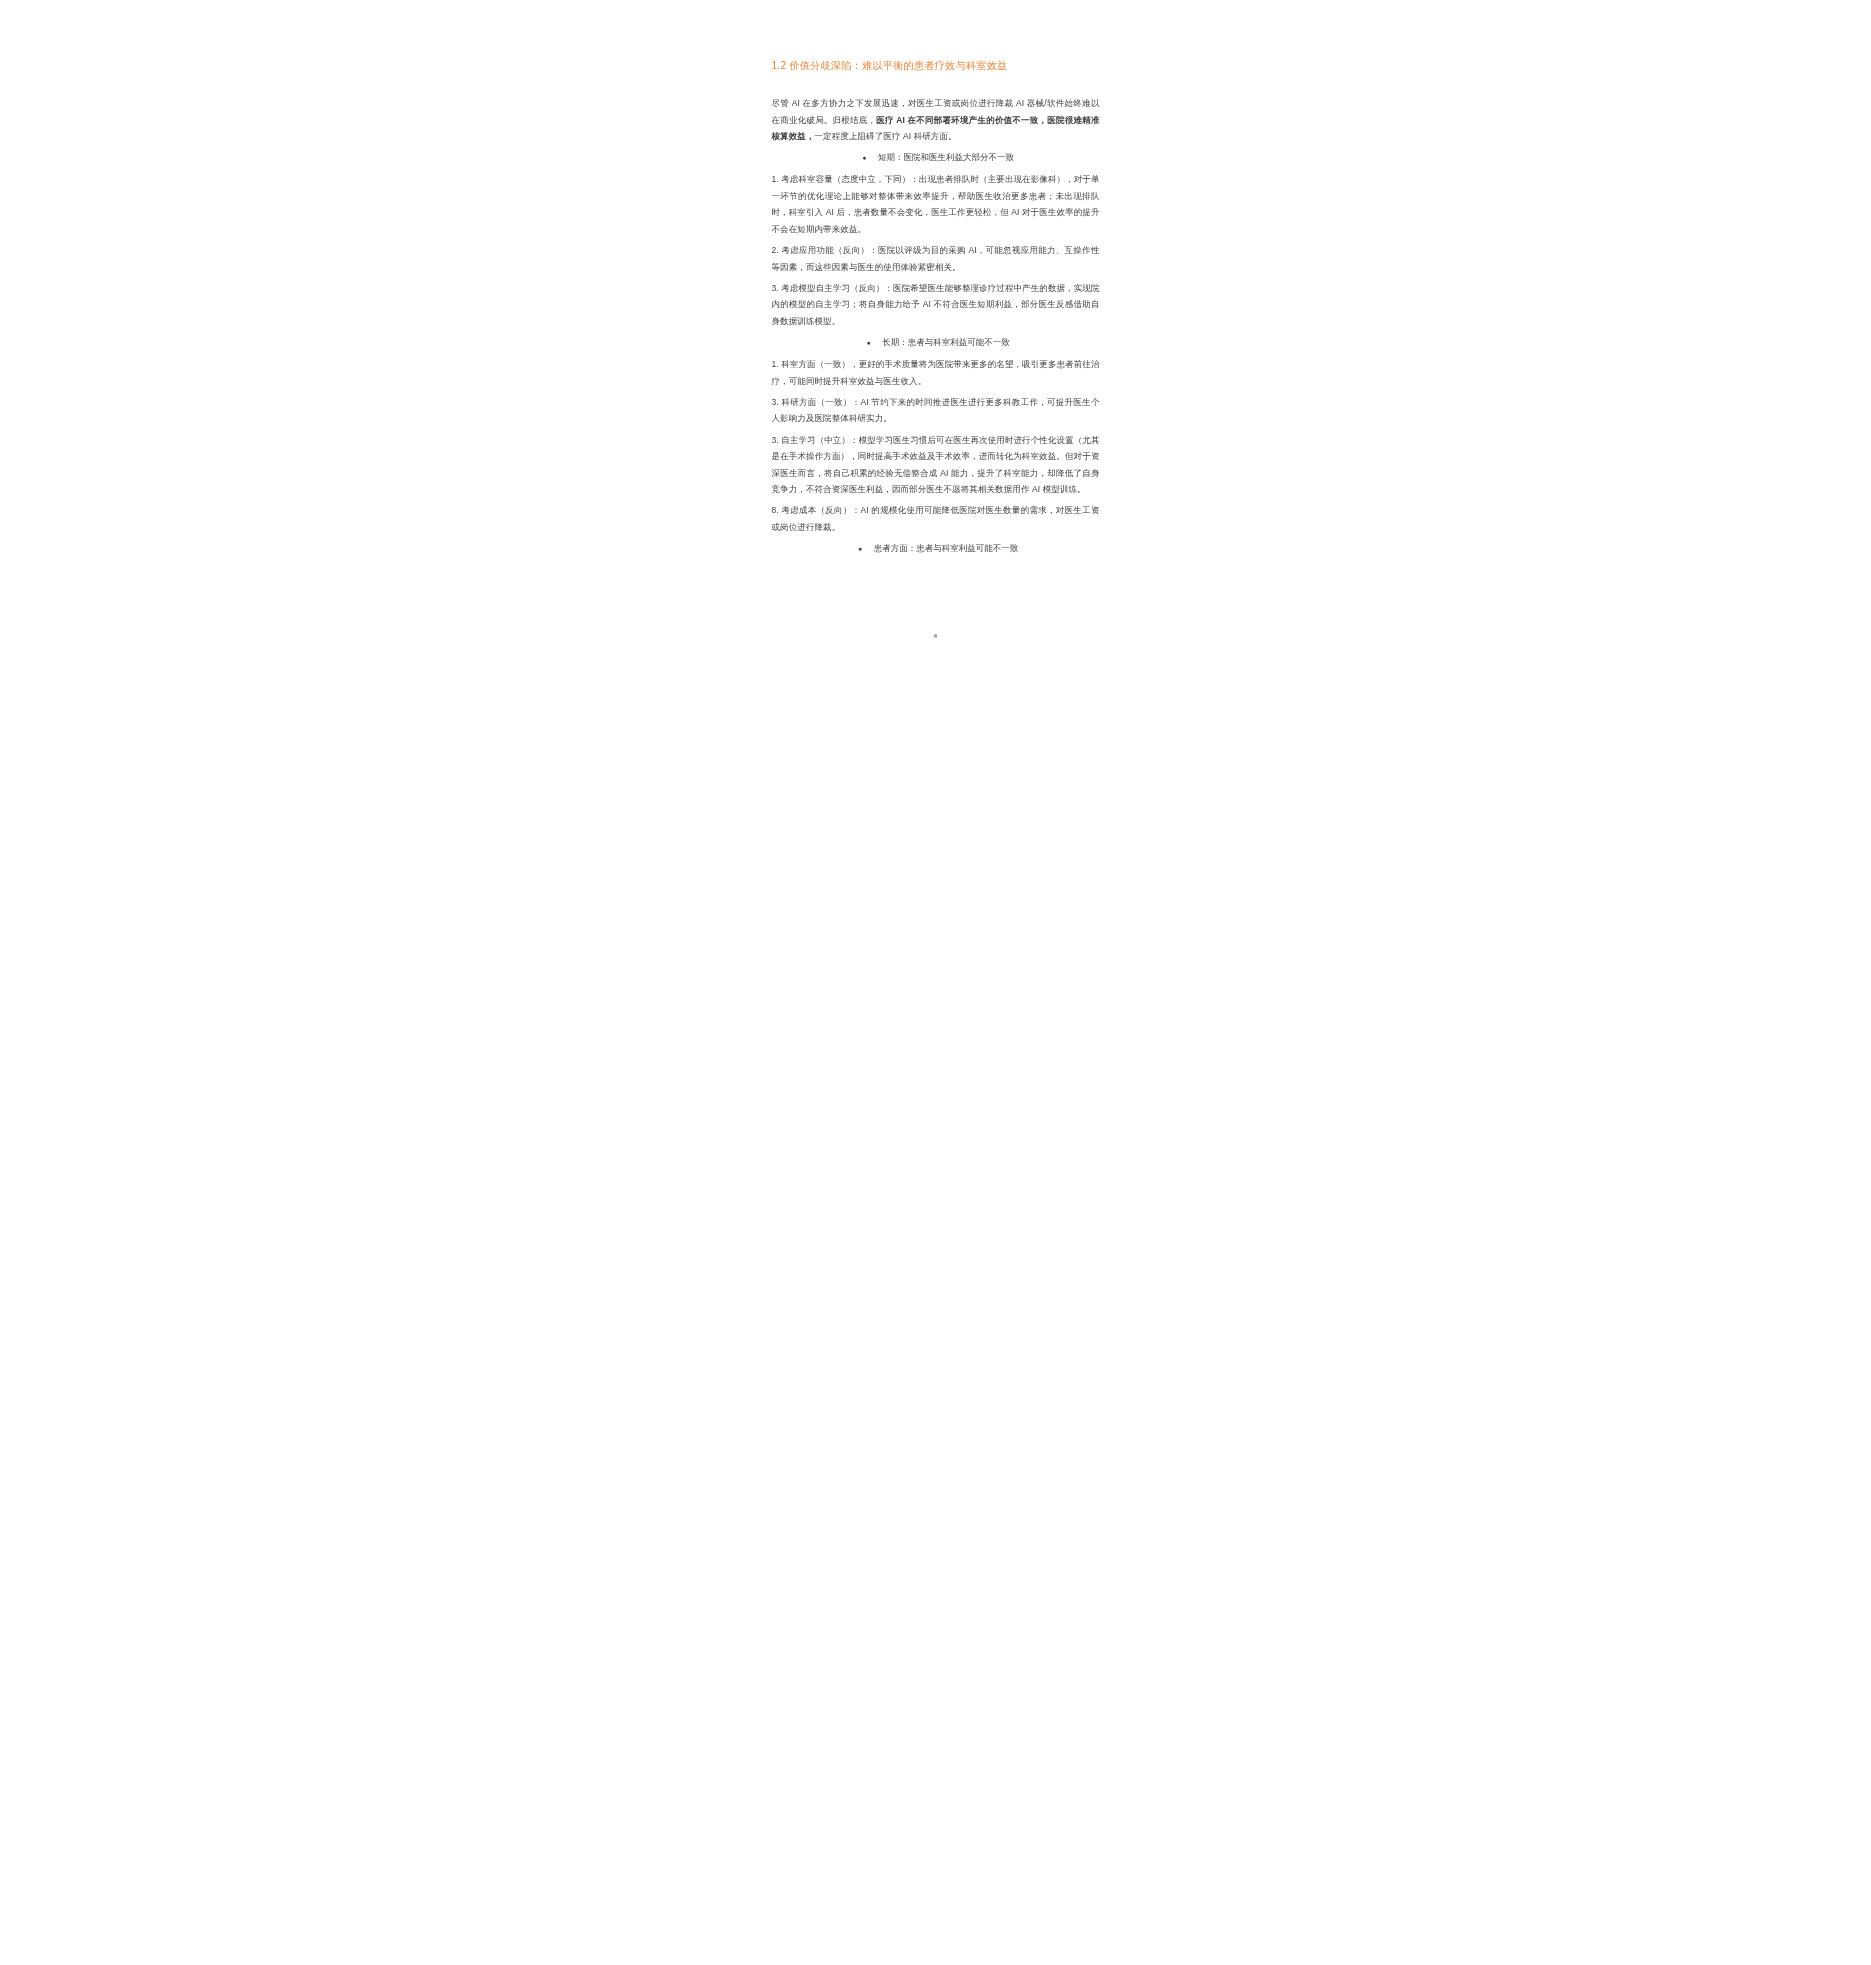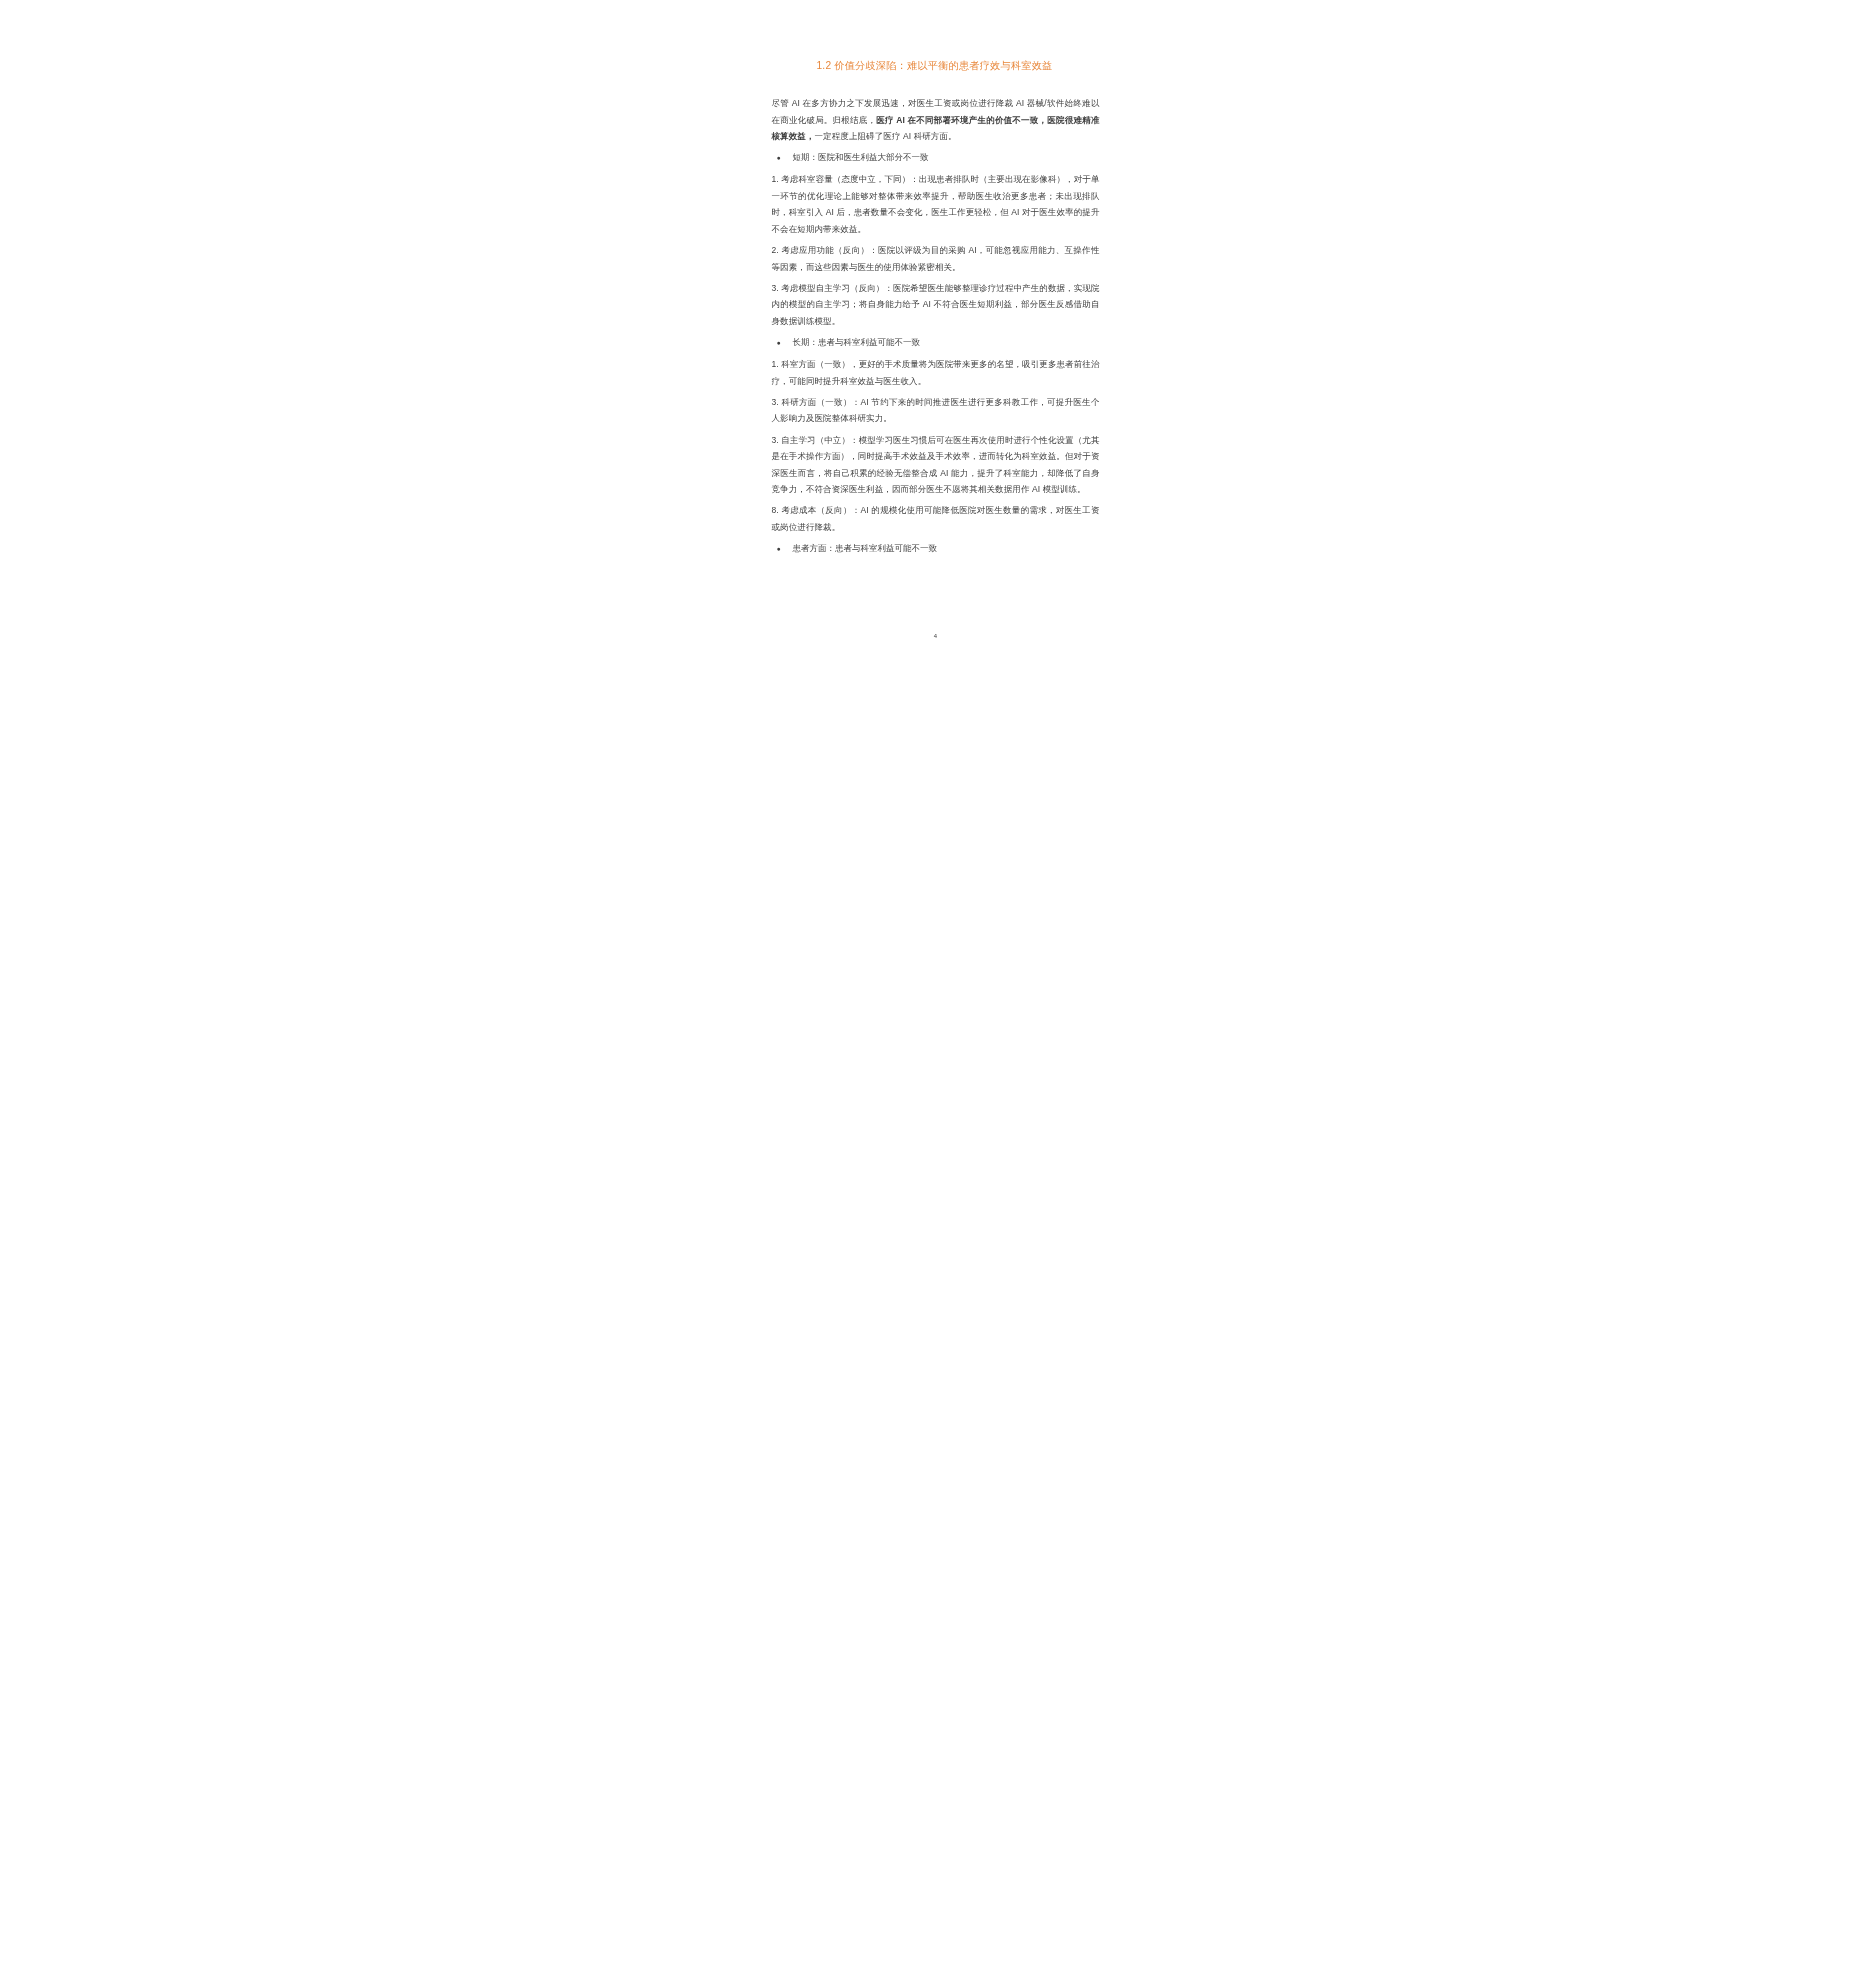--- a/index.html
+++ b/index.html
@@ -22,38 +22,38 @@
     overflow: hidden;
   }
   .section-heading {
     color: var(--heading-color);
     font-size: 10.2px;
     font-weight: 400;
     line-height: 14px;
     letter-spacing: 0.2px;
     margin-bottom: 22px;
     white-space: nowrap;
-    margin-left: 45px;
   }
   .para {
     font-size: 8.5px;
     line-height: 16.5px;
     text-align: justify;
     text-justify: inter-ideograph;
     margin-bottom: 4.7px;
     letter-spacing: 0.1px;
   }
   .para .b { font-weight: 700; }
   .bullet-line {
     display: flex;
     align-items: baseline;
     font-size: 8.5px;
     line-height: 16.5px;
     margin-bottom: 4.7px;
     padding-left: 5.1px;
+    justify-content: center;
   }
   .bullet-line .dot {
     font-size: 6.7px;
     margin-right: 11.8px;
     flex: 0 0 auto;
   }
   .page-number {
     position: absolute;
     bottom: 23px;
     left: 0;

